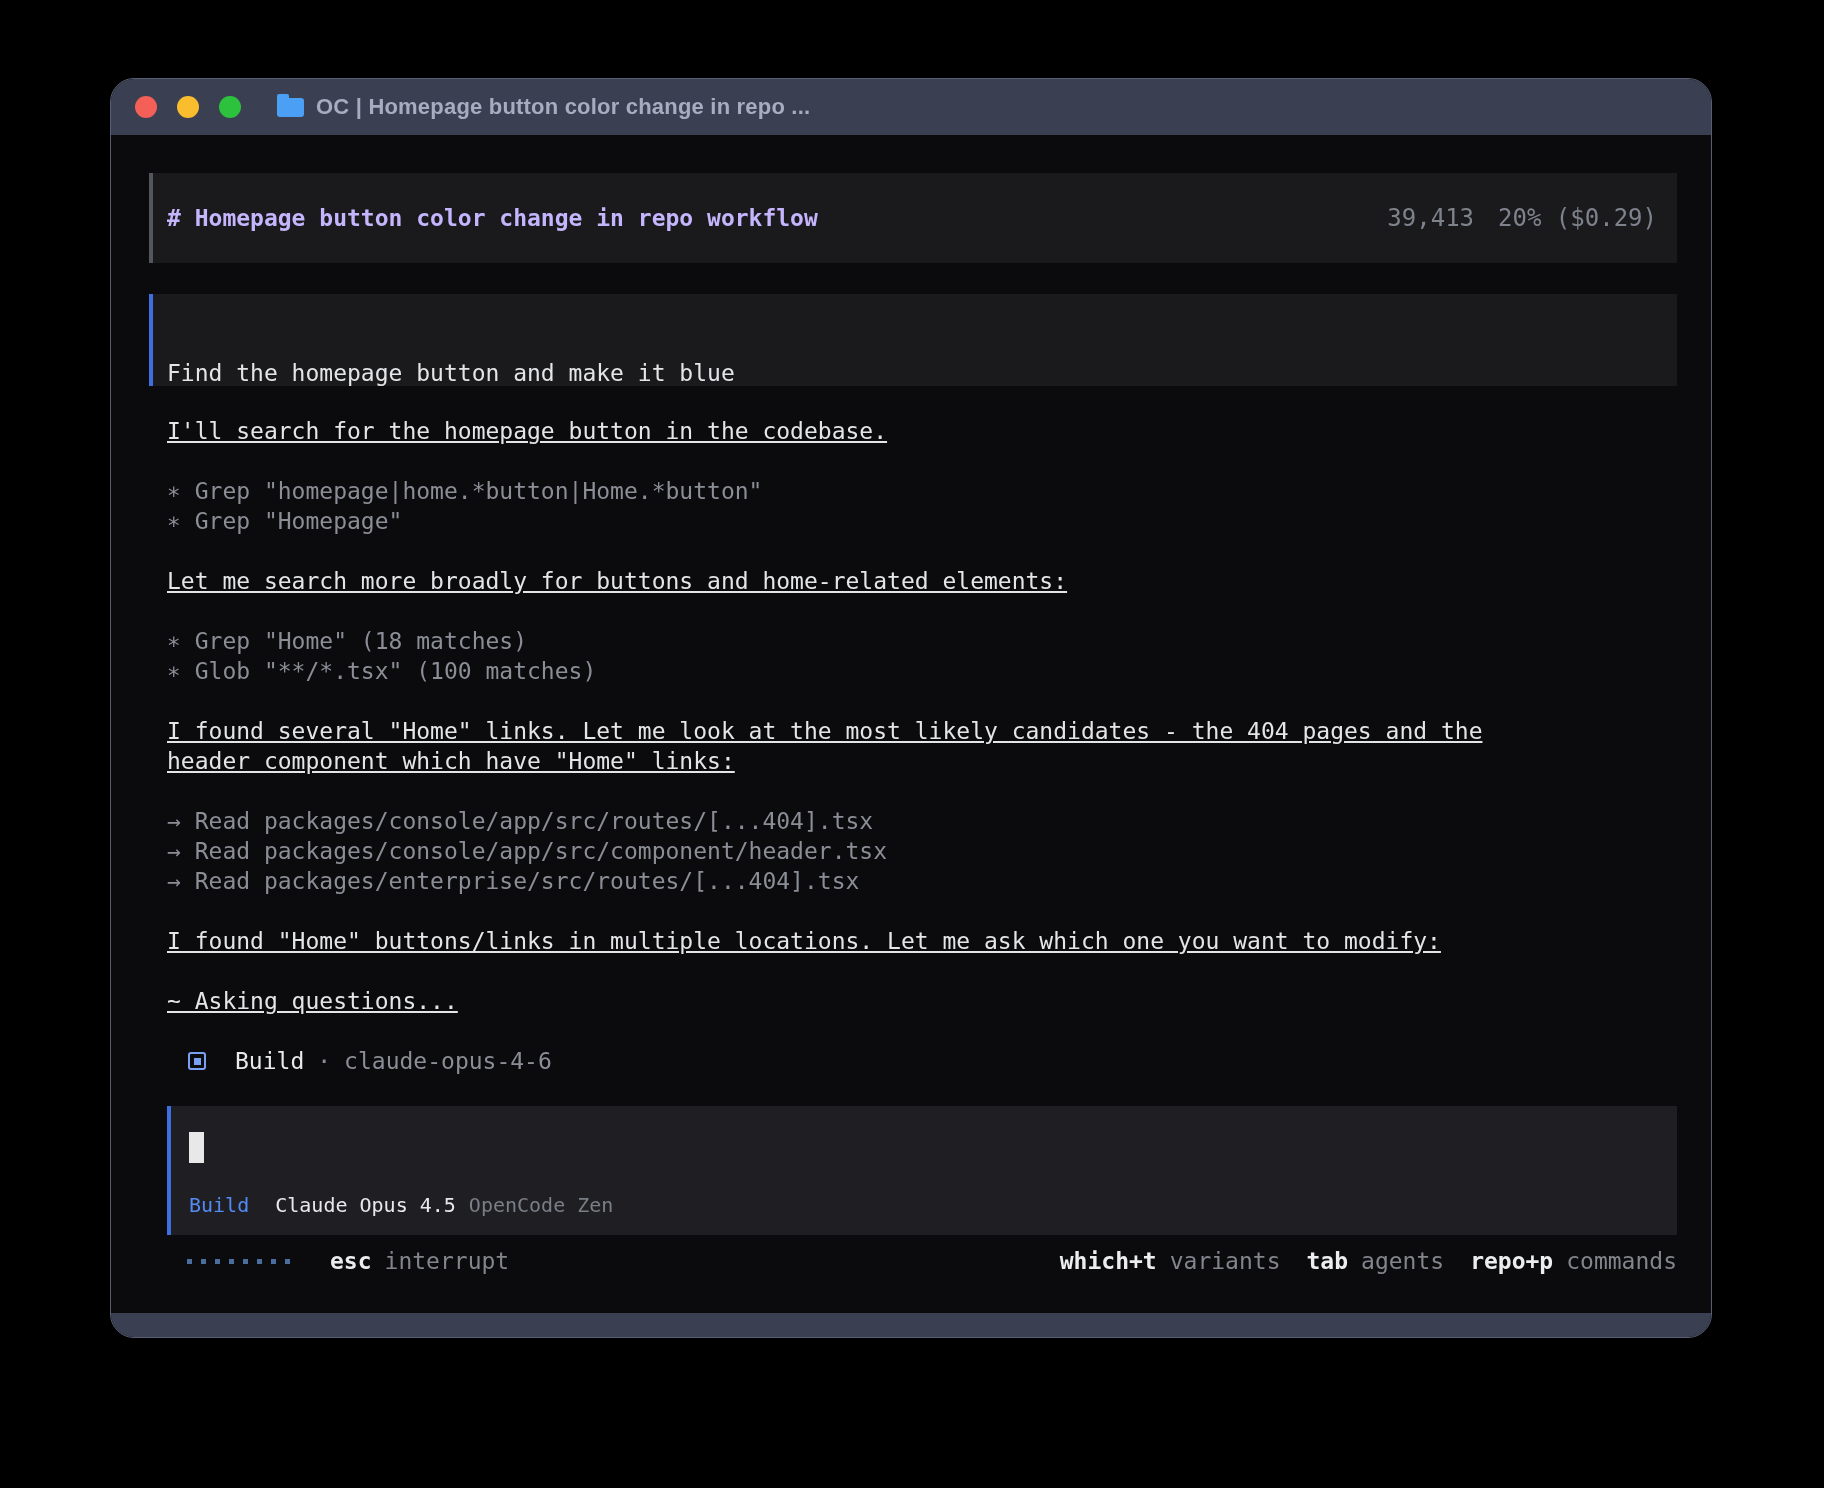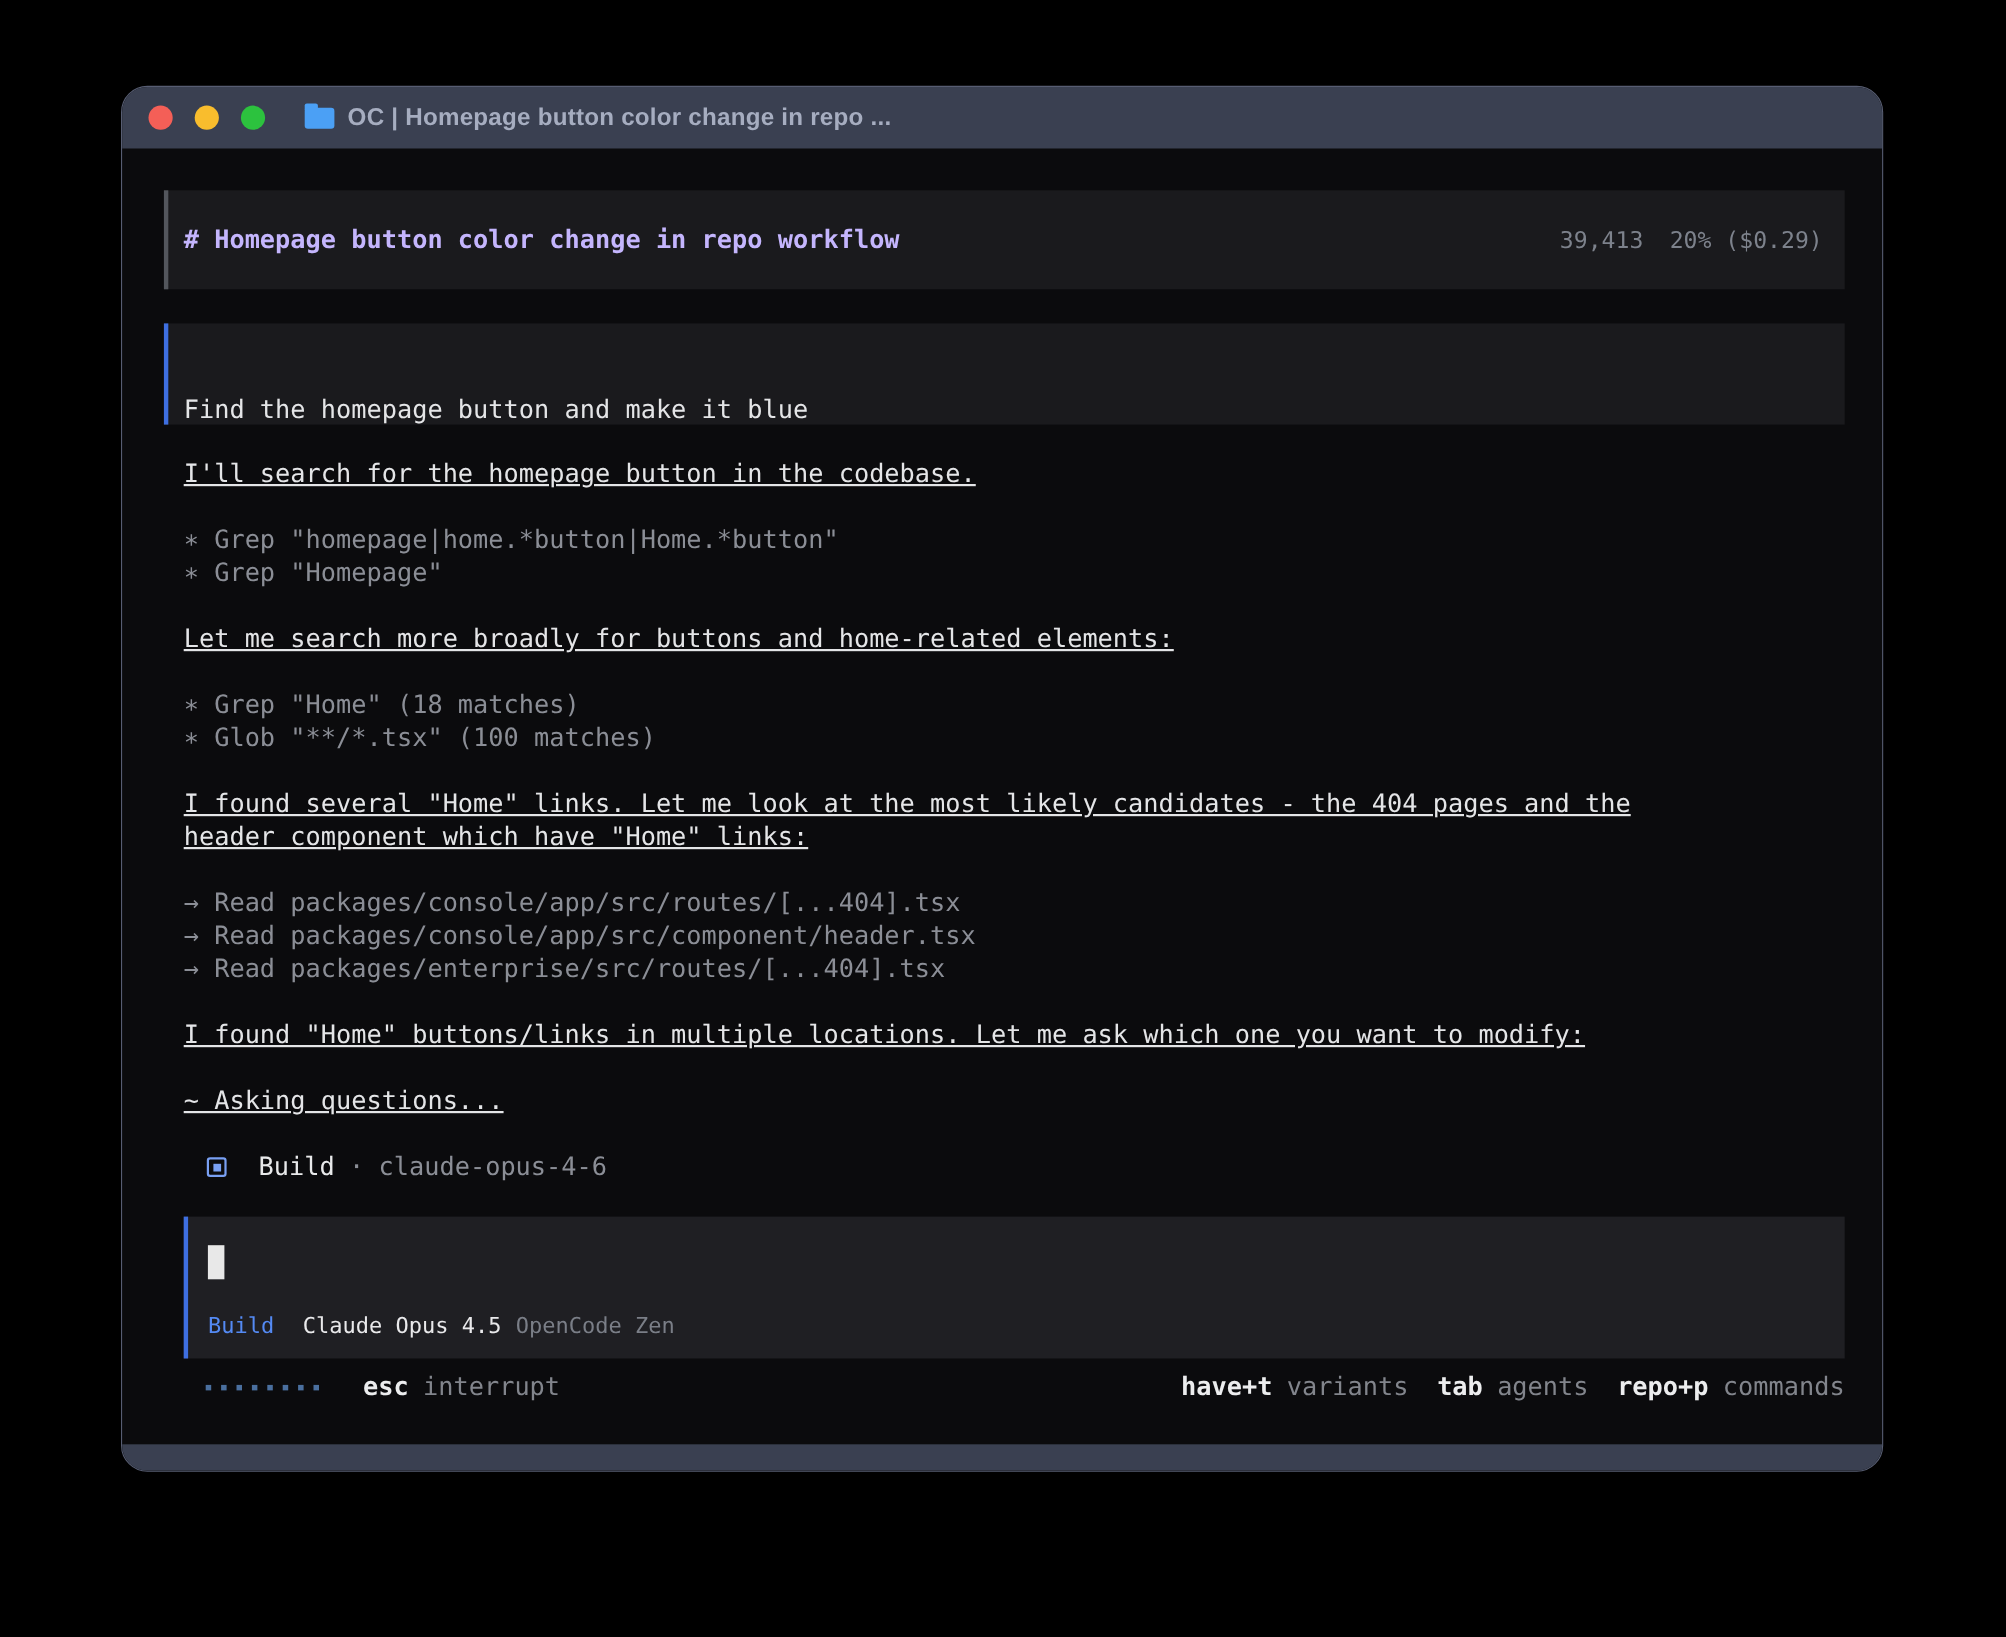--- a/index.html
+++ b/index.html
@@ -22,21 +22,21 @@
   .titlebar-title{font-family:"Liberation Sans",sans-serif;font-weight:700;font-size:22px;
           color:#a6adc0;letter-spacing:.2px;white-space:pre;}
   
   .main{flex:1;padding:38px 36px 0 38px;position:relative;}
   .col{width:1528px;}
   .block{box-sizing:border-box;width:100%;background:#1a1a1d;border-left:4px solid #53565c;
          padding:0 20px 0 14px;display:flex;align-items:center;}
   .block.session{height:90px;justify-content:space-between;}
   .block.user{height:92px;border-left-color:#3e6fe1;margin-top:31px;align-items:flex-end;}
   .session-title{font-weight:700;font-size:23px;color:#c4b5fd;white-space:pre;}
-  .session-stats{display:flex;gap:24px;font-size:21px;color:#7d828c;white-space:pre;}
+  .session-stats{display:flex;gap:24px;font-size:24px;color:#7d828c;white-space:pre;}
   .user-text{font-size:23px;color:#e4e5e7;white-space:pre;}
   
   .convo{margin:30px 0 0 18px;font-size:23px;line-height:30px;}
   .para{margin:0 0 30px 0;}
   .line{white-space:pre;}
   .t-white{color:#e4e5e7;text-decoration:underline;}
   .t-gray{color:#8b8e96;}
   .agent-line{display:flex;align-items:center;height:30px;margin-bottom:30px;}
   .agent-icon{box-sizing:border-box;width:18px;height:18px;border:2px solid #79a0f3;
               border-radius:3px;margin:0 0 0 21px;display:flex;align-items:center;
@@ -152,21 +152,21 @@
                   <span class="dot"></span>
                   <span class="dot"></span>
                 <span class="dot"></span>
                   <span class="dot"></span>
               </span>
               <span class="key">esc</span>
               <span class="label">interrupt</span>
             </div>
             <div class="status-right">
               <span class="hint">
-                <span class="key">have+t</span>
+                <span class="key">which+t</span>
                 <span class="label">variants</span>
               </span>
               <span class="hint">
                 <span class="key">tab</span>
                 <span class="label">agents</span>
               </span>
               <span class="hint">
                 <span class="key">repo+p</span>
                 <span class="label">commands</span>
               </span>

